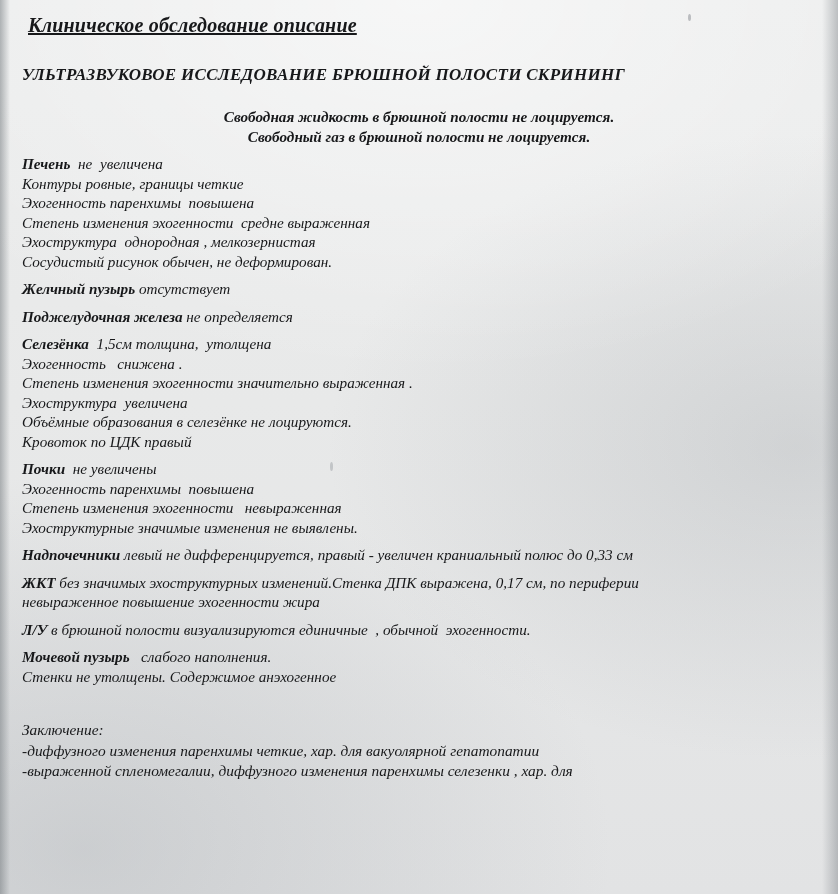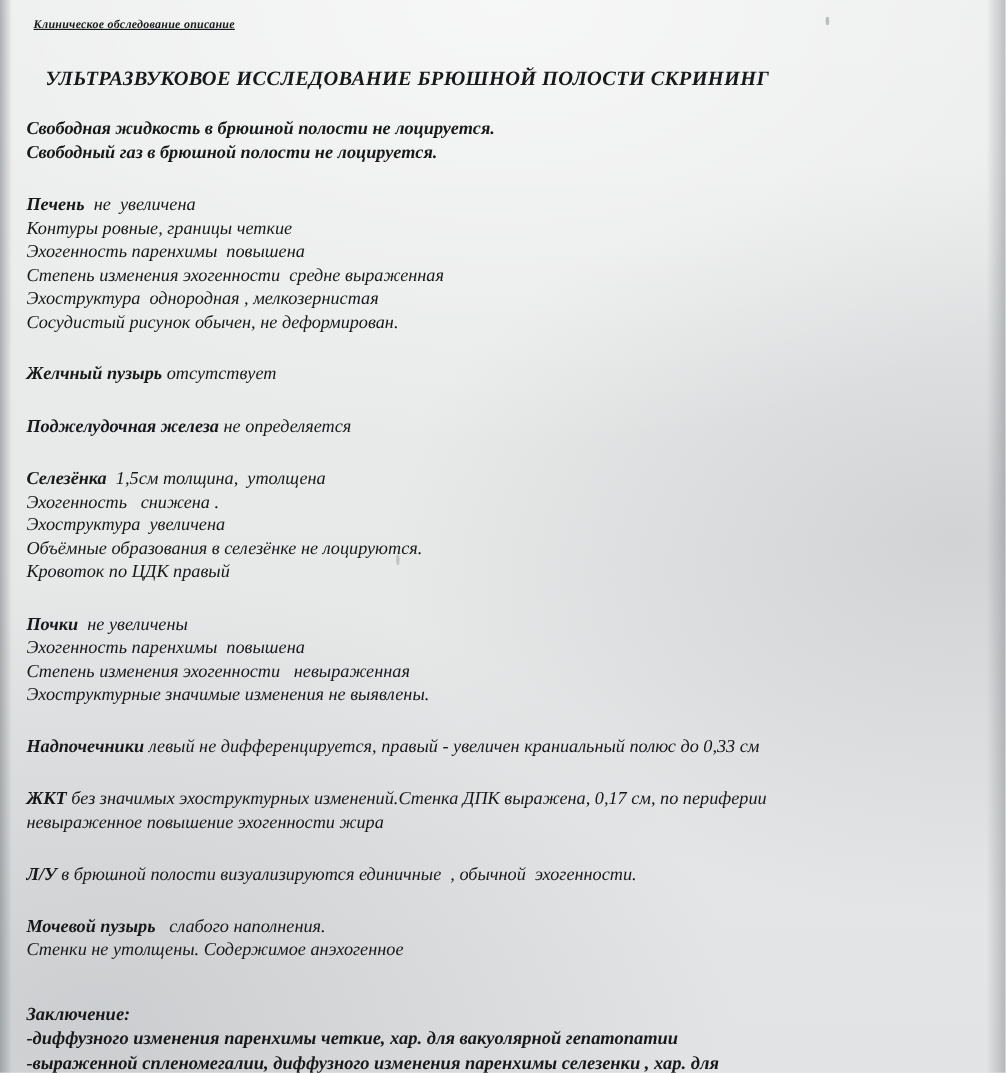--- a/index.html
+++ b/index.html
@@ -38,50 +38,50 @@
   #content {
     position: absolute;
     inset: 0;
     padding: 10px 22px 0 22px;
     box-sizing: border-box;
   }
 
   .doc-header {
     font-style: italic;
     font-weight: 700;
-    font-size: 10px;
+    font-size: 20px;
     text-decoration: underline;
     letter-spacing: 0.2px;
     margin: 4px 0 0 6px;
     display: inline-block;
   }
 
   .doc-title {
     font-style: italic;
     font-weight: 700;
     font-size: 17px;
     letter-spacing: 0.3px;
-    margin: 28px 0 0 16px;
+    margin: 28px 0 0 0;
   }
 
   .line {
     font-style: italic;
     font-size: 15.2px;
     line-height: 19.5px;
     white-space: pre-wrap;
     margin: 0;
   }
   .line.b { font-weight: 700; }
   .line .lbl { font-weight: 700; }
 
-  .block { margin-top: 24px; }
-  .block.wide { margin-top: 22px; }
+  .block { margin-top: 8px; }
+  .block.wide { margin-top: 22px; text-align: center; }
 
   .concl { margin-top: 34px; }
-  .concl .line { font-weight: 700; font-size: 15.4px; line-height: 20.5px; }
+  .concl .line { font-weight: 400; font-size: 15.4px; line-height: 20.5px; }
 
   
   .speck {
     position: absolute;
     background: rgba(120,125,130,0.45);
     border-radius: 50%;
   }
   #speck1 { left: 688px; top: 14px; width: 3px; height: 7px; }
   #speck2 { left: 330px; top: 462px; width: 3px; height: 9px; background: rgba(140,145,150,0.4); }
 </style>
@@ -122,20 +122,21 @@
 
   
   <div class="block">
     <p class="line"><span class="lbl">Поджелудочная железа</span><span> не определяется</span></p>
   </div>
 
   
   <div class="block">
     <p class="line"><span class="lbl">Селезёнка</span><span>  1,5см толщина,  утолщена</span></p>
     <p class="line">Эхогенность   снижена .</p>
+    <p class="line">Степень изменения эхогенности значительно выраженная .</p>
     <p class="line">Эхоструктура  увеличена</p>
     <p class="line">Объёмные образования в селезёнке не лоцируются.</p>
     <p class="line">Кровоток по ЦДК правый</p>
   </div>
 
   
   <div class="block">
     <p class="line"><span class="lbl">Почки</span><span>  не увеличены</span></p>
     <p class="line">Эхогенность паренхимы  повышена</p>
     <p class="line">Степень изменения эхогенности   невыраженная</p>

